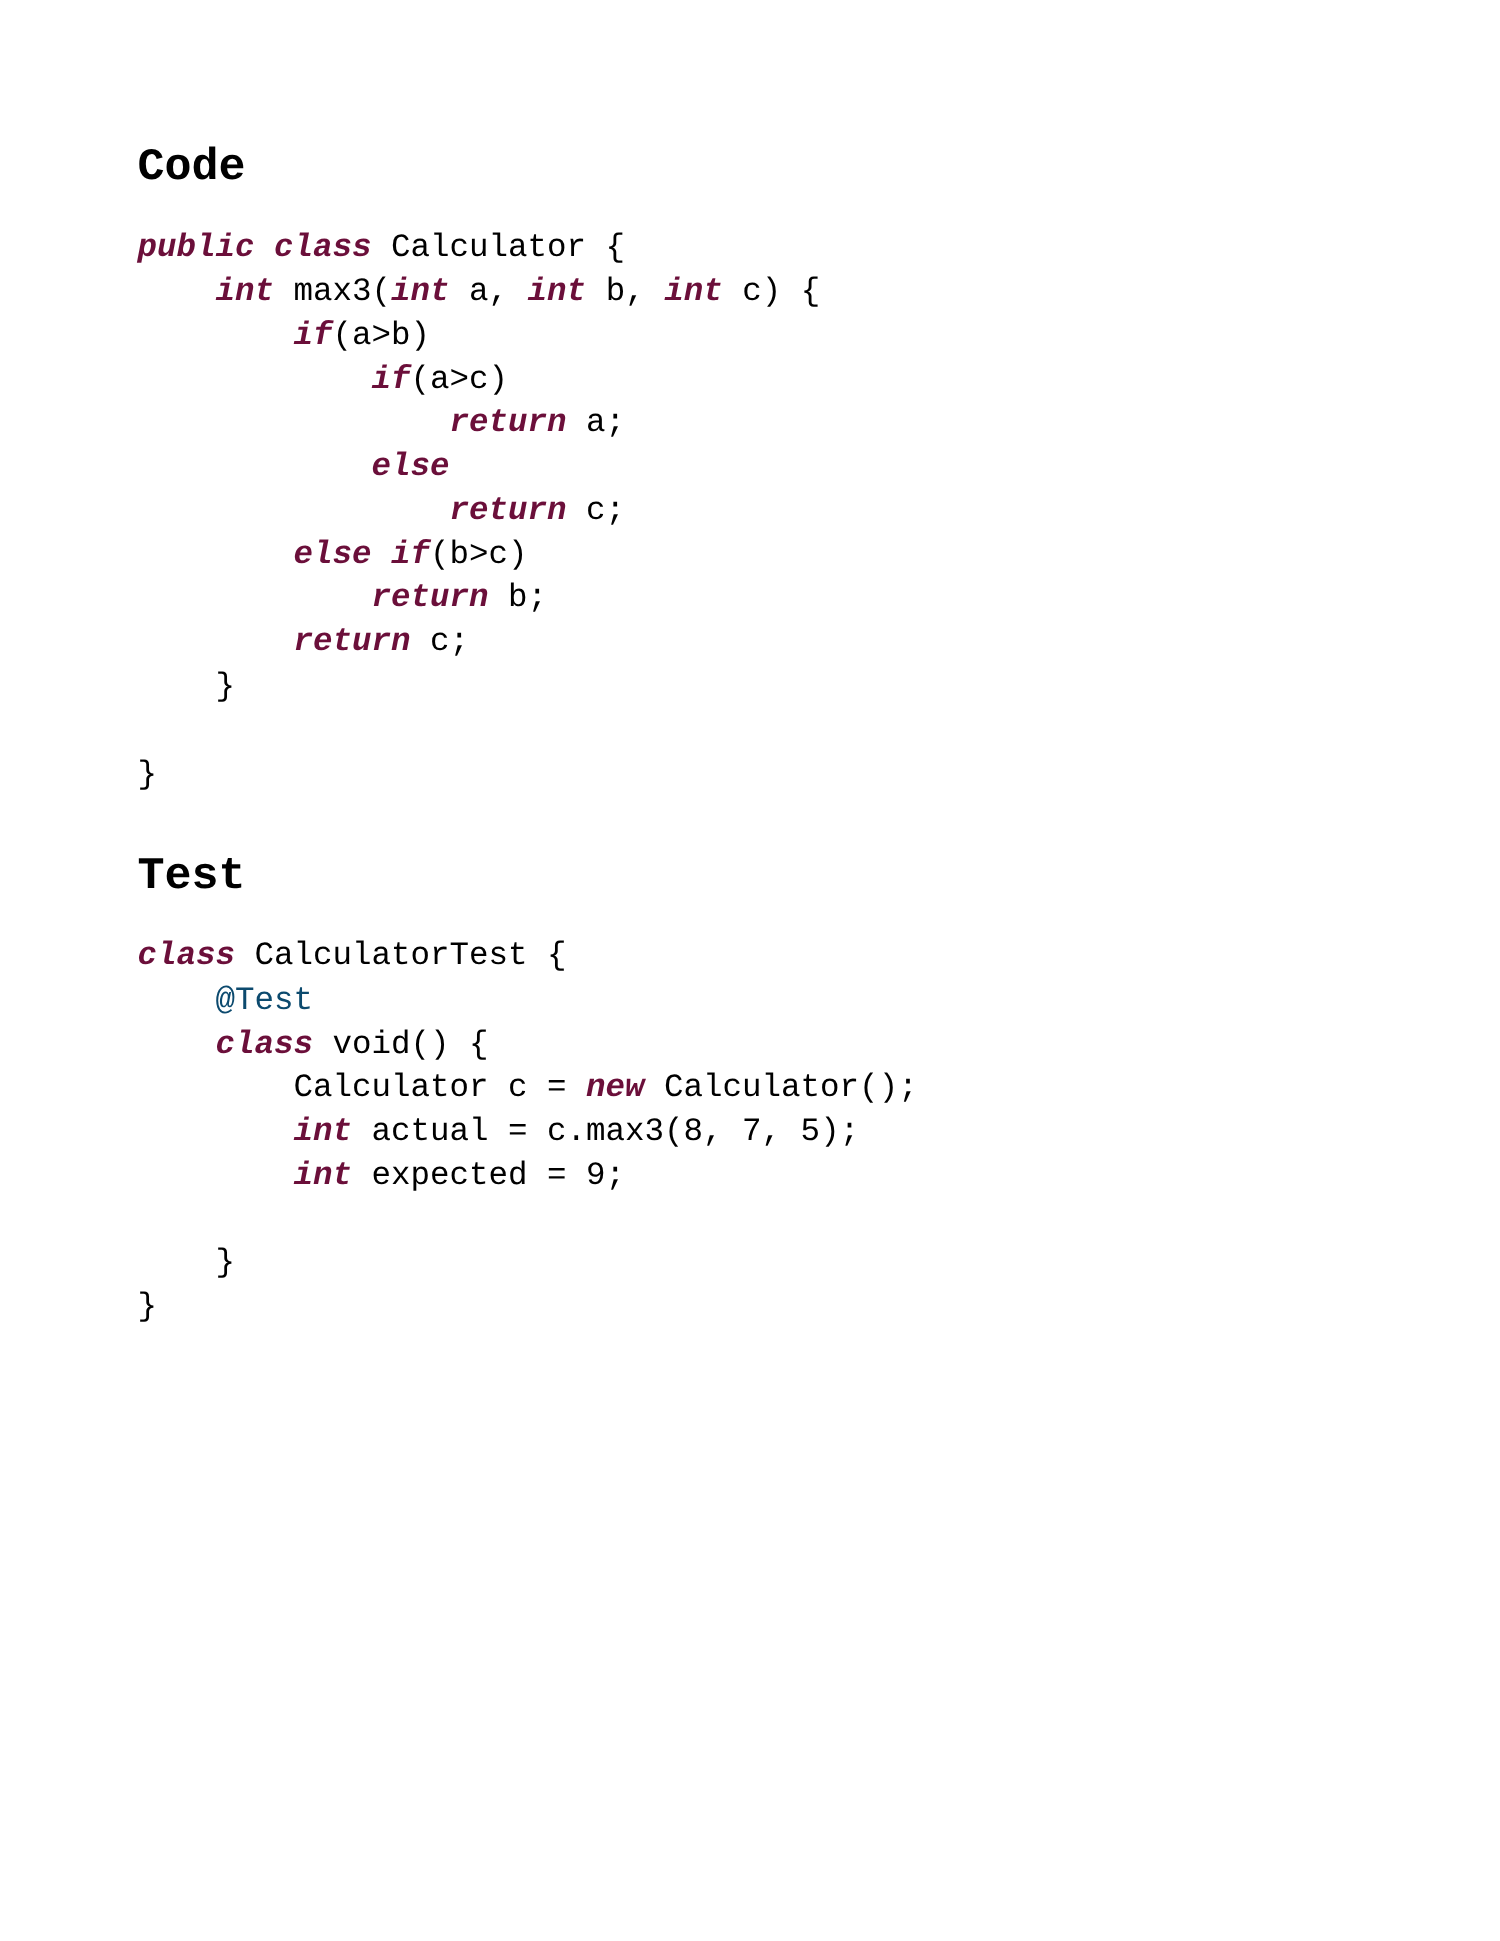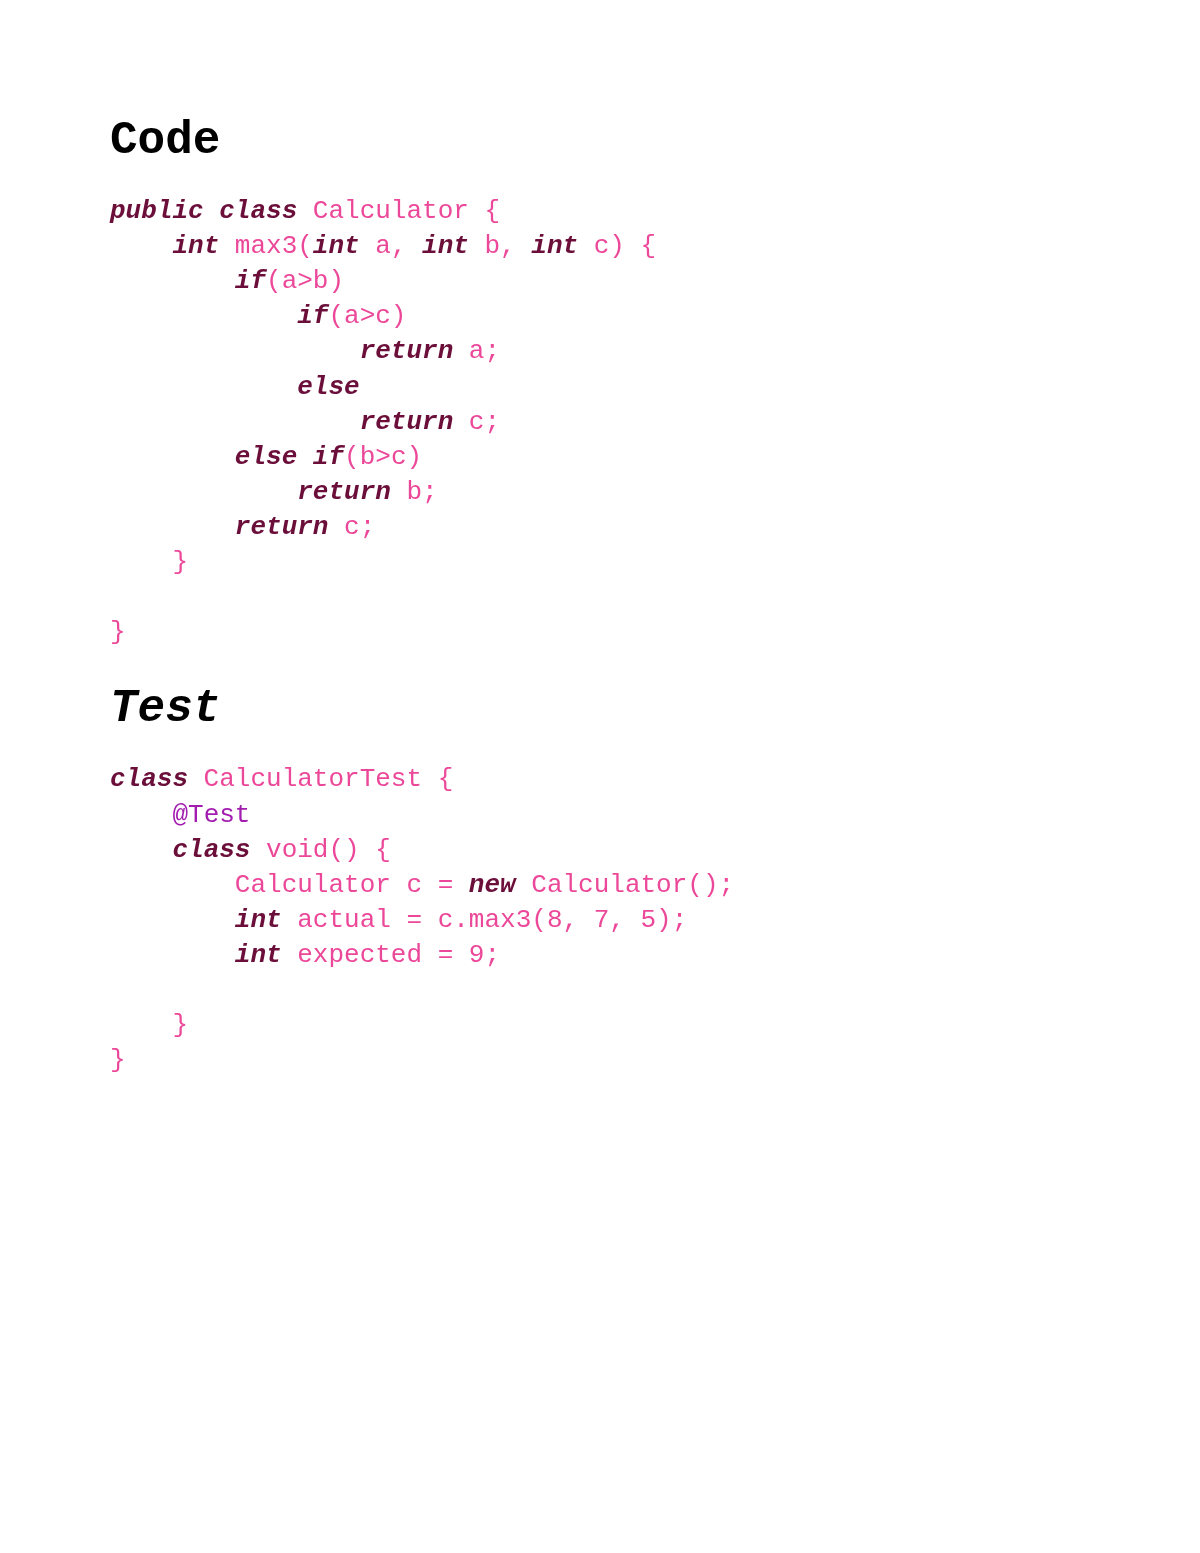--- a/index.html
+++ b/index.html
@@ -12,37 +12,36 @@
   .page {
     padding: 110px 100px 0 110px;
     font-family: "Courier New", Courier, monospace;
     font-size: 26px;
     line-height: 1.35;
     color: #000000;
   }
   h2.section {
     font-family: "Courier New", Courier, monospace;
     font-weight: bold;
-    font-size: 46px;
+    font-size: 36px;
     margin: 0 0 22px 0;
     color: #000000;
   }
   h2.section.test {
-    margin-top: 28px;
-    font-style: italic;
+    margin-top: 40px;
   }
   pre.code {
     margin: 0 0 10px 0;
     white-space: pre;
     font-family: "Courier New", Courier, monospace;
     font-size: 26px;
   }
   .kw   { color: #6b0f3a; font-weight: bold; font-style: italic; }   
-  .plain{ color: #ec4899; }
-  .ann  { color: #a21caf; }                      
+  .plain{ color: #000000; }
+  .ann  { color: #0c4a6e; }                      
 </style>
 </head>
 <body>
 
 <div class="page">
 
   <h2 class="section">Code</h2>
 
   <pre class="code" id="code-block"><span class="kw">public</span><span class="plain"> </span><span class="kw">class</span><span class="plain"> Calculator {</span>
 <span class="plain">    </span><span class="kw">int</span><span class="plain"> max3(</span><span class="kw">int</span><span class="plain"> a, </span><span class="kw">int</span><span class="plain"> b, </span><span class="kw">int</span><span class="plain"> c) {</span>

